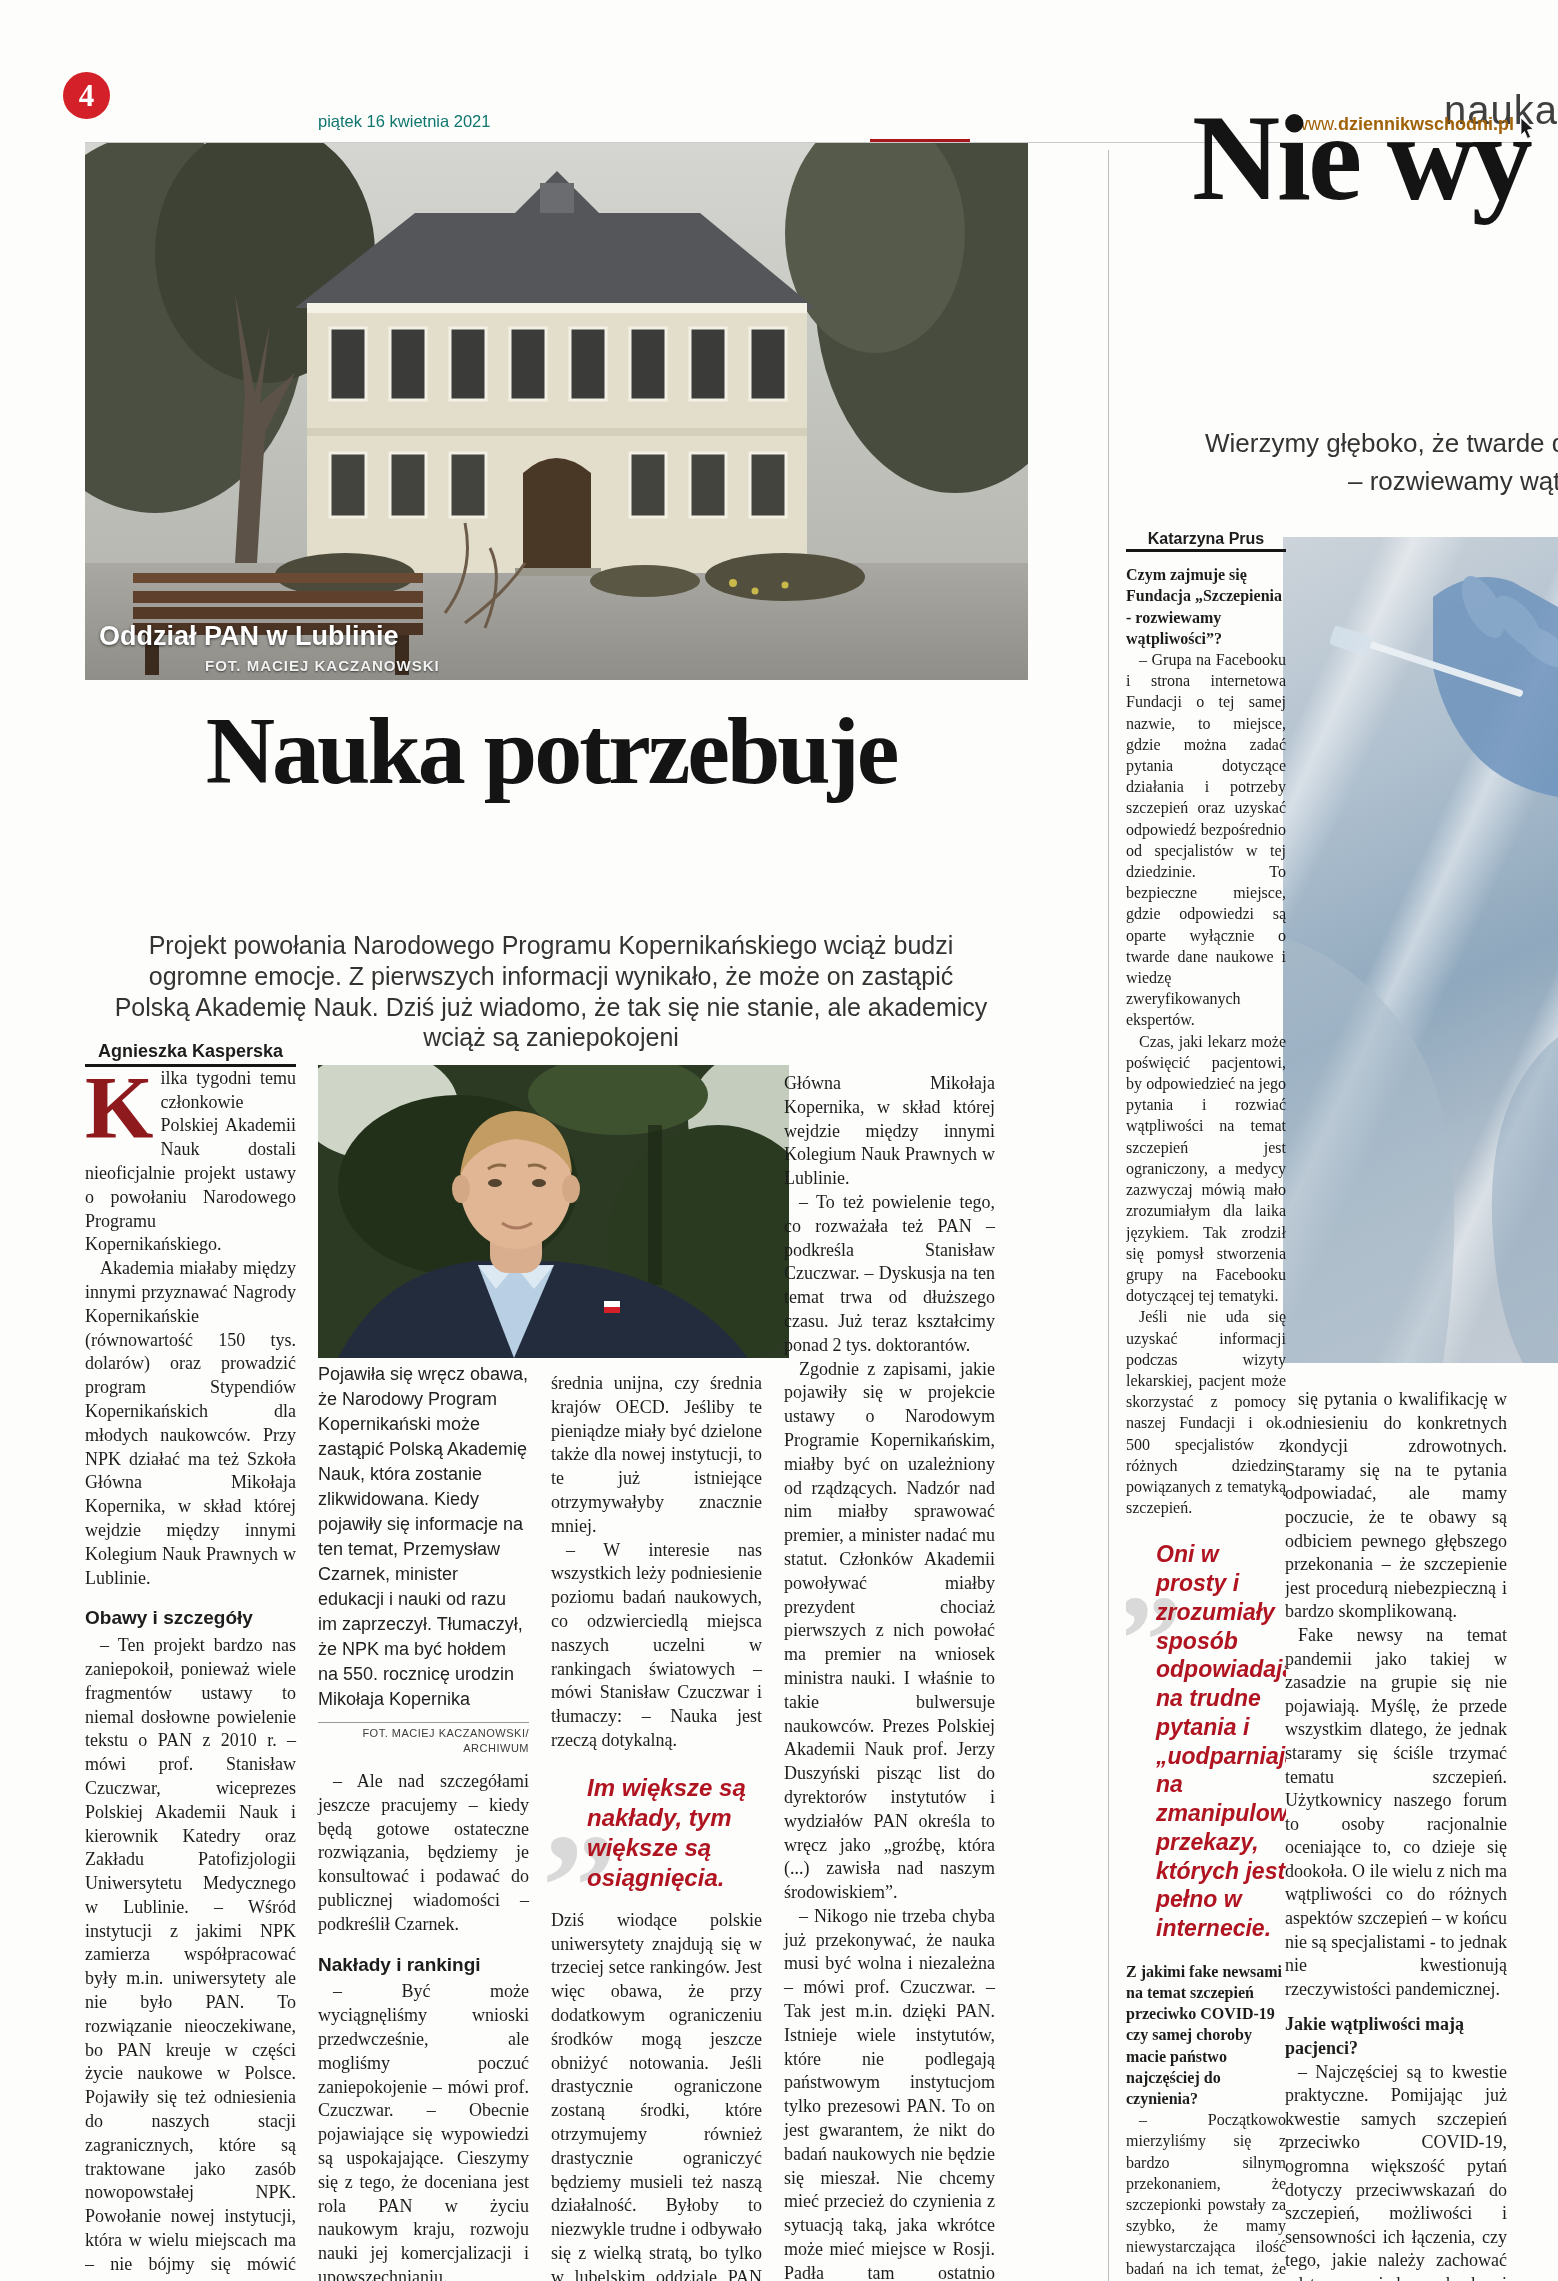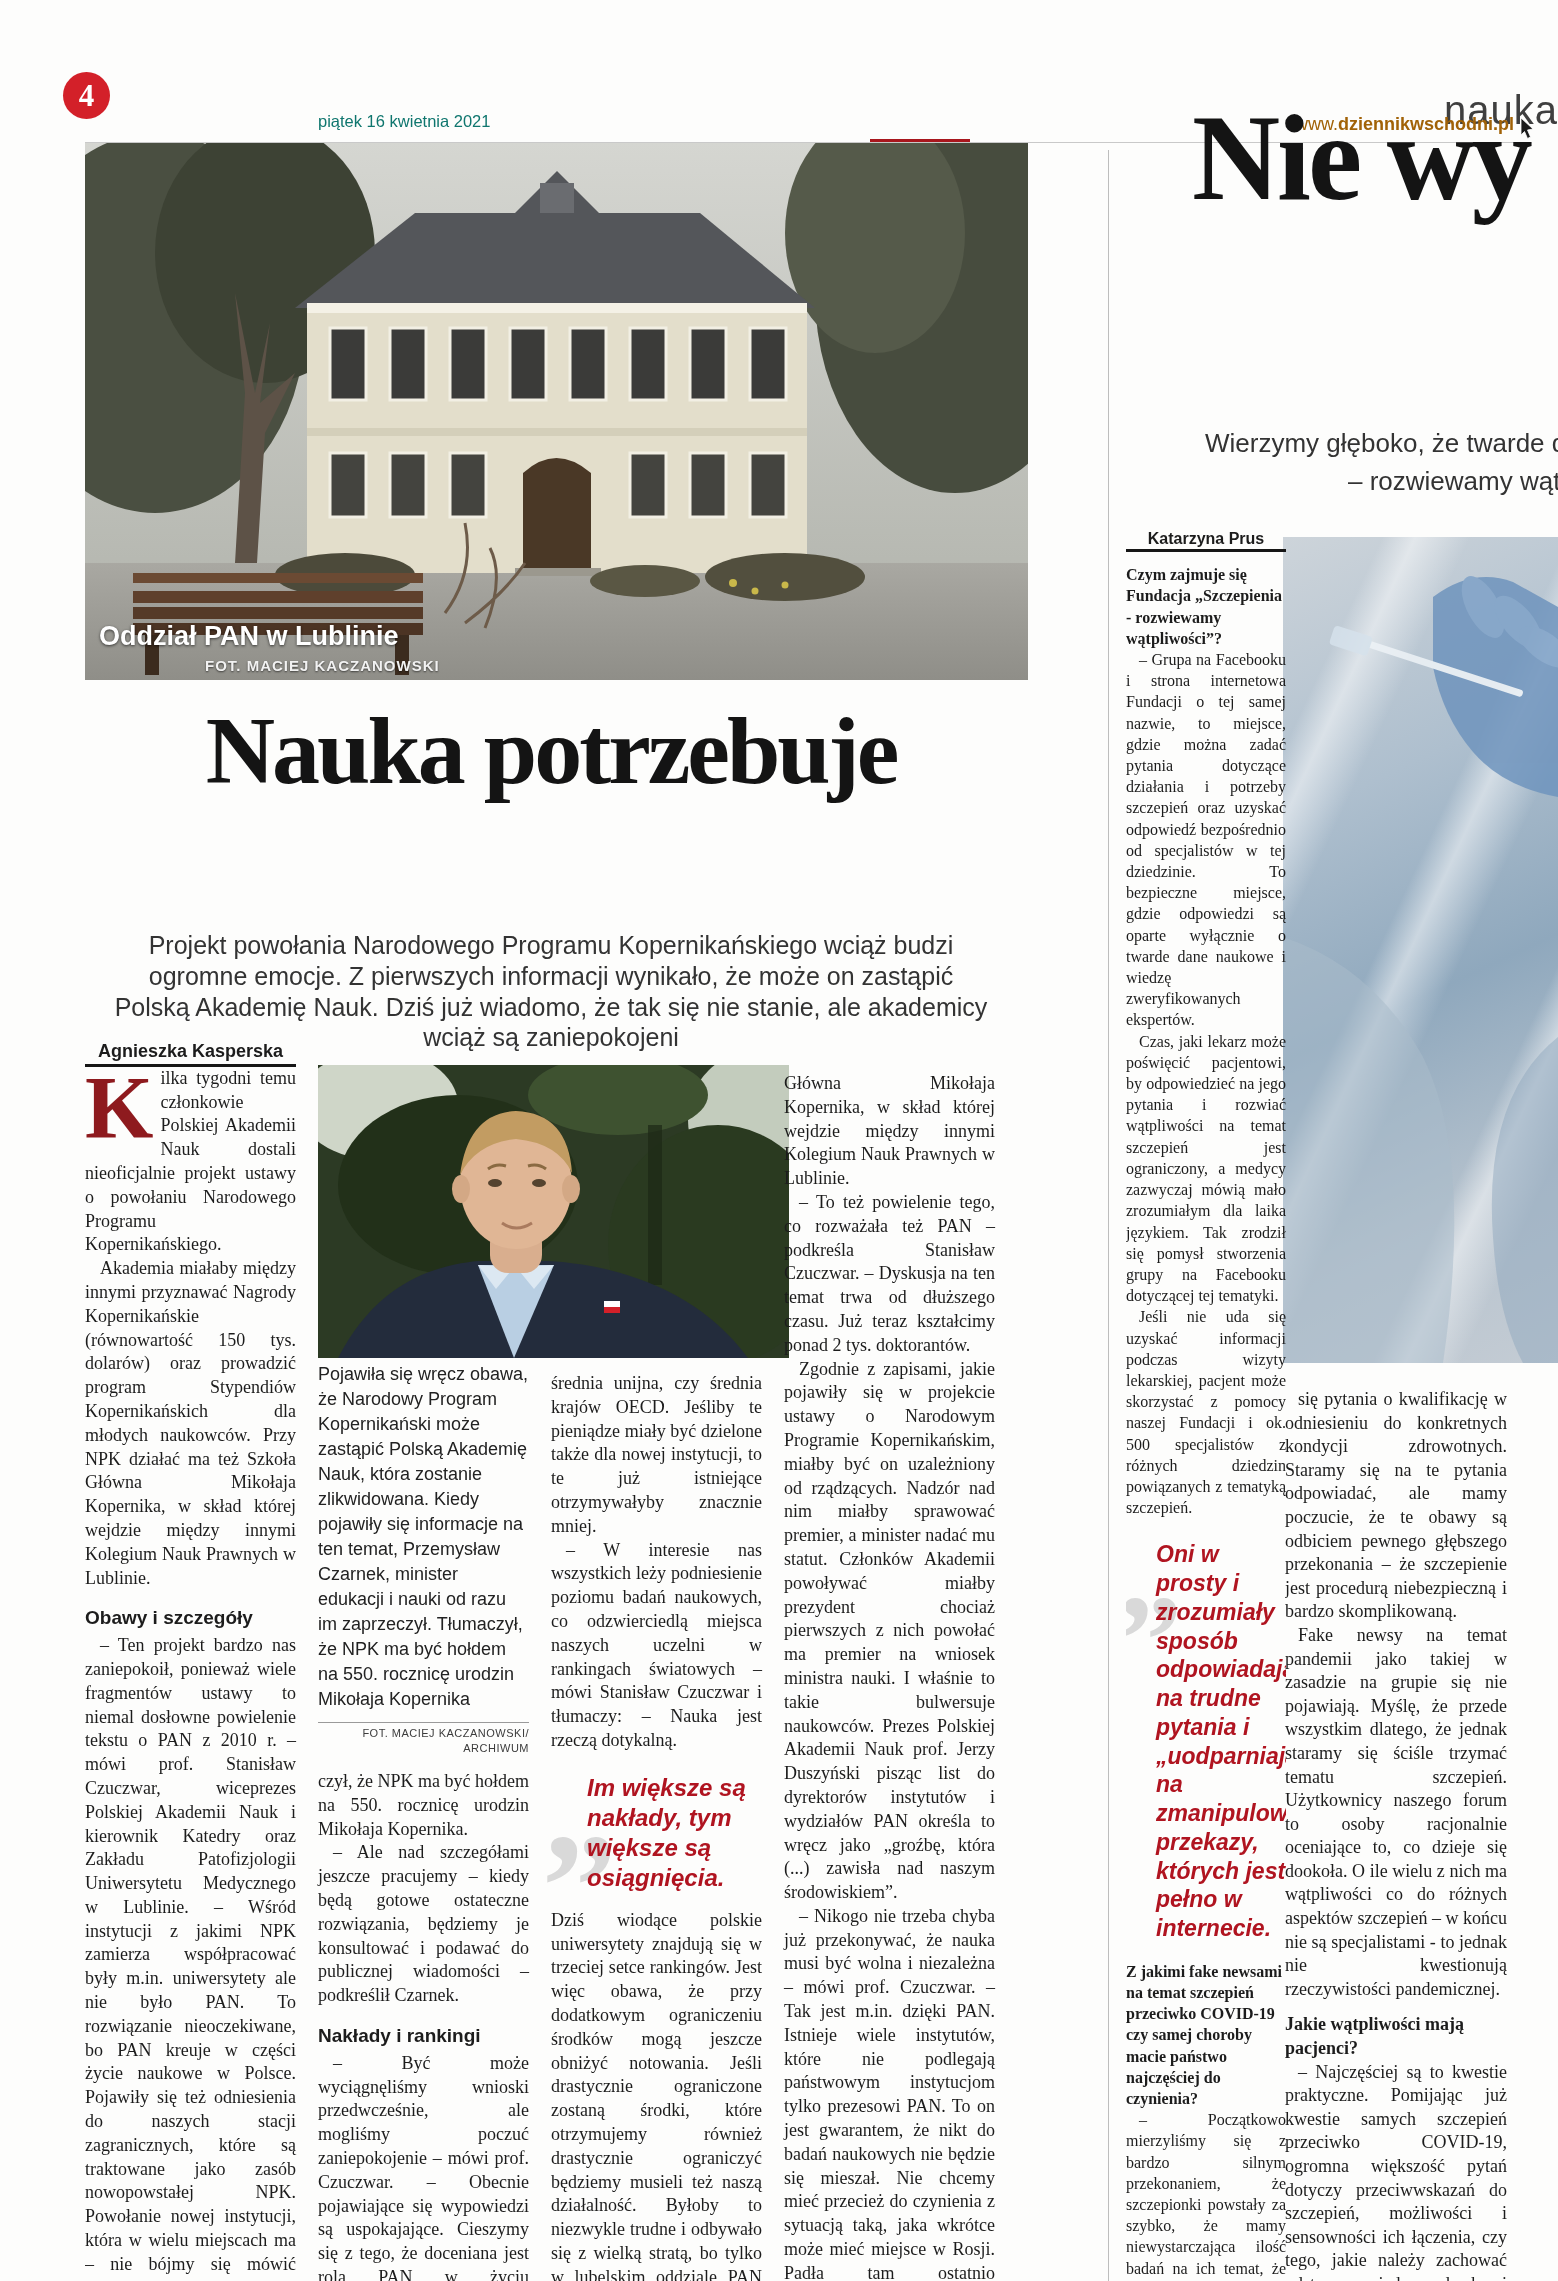--- a/index.html
+++ b/index.html
@@ -224,21 +224,20 @@
       <p class="noindent"><span class="dropcap">K</span><span>ilka tygodni temu członkowie Polskiej Akademii Nauk dostali nieoficjalnie projekt ustawy o powołaniu Narodowego Programu Kopernikańskiego.</span></p>
       <p>Akademia miałaby między innymi przyznawać Nagrody Kopernikańskie (równowartość 150 tys. dolarów) oraz prowadzić program Stypendiów Kopernikańskich dla młodych naukowców. Przy NPK działać ma też Szkoła Główna Mikołaja Kopernika, w skład której wejdzie między innymi Kolegium Nauk Prawnych w Lublinie.</p>
       <p class="subhead">Obawy i szczegóły</p>
       <p>– Ten projekt bardzo nas zaniepokoił, ponieważ wiele fragmentów ustawy to niemal dosłowne powielenie tekstu o PAN z 2010 r. – mówi prof. Stanisław Czuczwar, wiceprezes Polskiej Akademii Nauk i kierownik Katedry oraz Zakładu Patofizjologii Uniwersytetu Medycznego w Lublinie. – Wśród instytucji z jakimi NPK zamierza współpracować były m.in. uniwersytety ale nie było PAN. To rozwiązanie nieoczekiwane, bo PAN kreuje w części życie naukowe w Polsce. Pojawiły się też odniesienia do naszych stacji zagranicznych, które są traktowane jako zasób nowopowstałej NPK. Powołanie nowej instytucji, która w wielu miejscach ma – nie bójmy się mówić wprost – dublować zadania PAN wydaje nam się co najmniej niewłaściwe.</p>
 
     </div>
     <div class="col">
       <div class="spacer-c2"></div>
       <p class="caption">Pojawiła się wręcz obawa, że Narodowy Program Kopernikański może zastąpić Polską Akademię Nauk, która zostanie zlikwidowana. Kiedy pojawiły się informacje na ten temat, Przemysław Czarnek, minister edukacji i nauki od razu im zaprzeczył. Tłumaczył, że NPK ma być hołdem na 550. rocznicę urodzin Mikołaja Kopernika</p>
       <p class="credit">FOT. MACIEJ KACZANOWSKI/ ARCHIWUM</p>
-      <p class="noindent">czył, że NPK ma być hołdem na 550. rocznicę urodzin Mikołaja Kopernika.</p>
       <p>– Ale nad szczegółami jeszcze pracujemy – kiedy będą gotowe ostateczne rozwiązania, będziemy je konsultować i podawać do publicznej wiadomości – podkreślił Czarnek.</p>
       <p class="subhead">Nakłady i rankingi</p>
       <p>– Być może wyciągnęliśmy wnioski przedwcześnie, ale mogliśmy poczuć zaniepokojenie – mówi prof. Czuczwar. – Obecnie pojawiające się wypowiedzi są uspokajające. Cieszymy się z tego, że doceniana jest rola PAN w życiu naukowym kraju, rozwoju nauki jej komercjalizacji i upowszechnianiu.</p>
 
     </div>
     <div class="col">
       <div class="spacer-c3"></div>
       <p class="noindent">średnia unijna, czy średnia krajów OECD. Jeśliby te pieniądze miały być dzielone także dla nowej instytucji, to te już istniejące otrzymywałyby znacznie mniej.</p>
       <p>– W interesie nas wszystkich leży podniesienie poziomu badań naukowych, co odzwierciedlą miejsca naszych uczelni w rankingach światowych – mówi Stanisław Czuczwar i tłumaczy: – Nauka jest rzeczą dotykalną.</p>
       <div class="pullquote">

